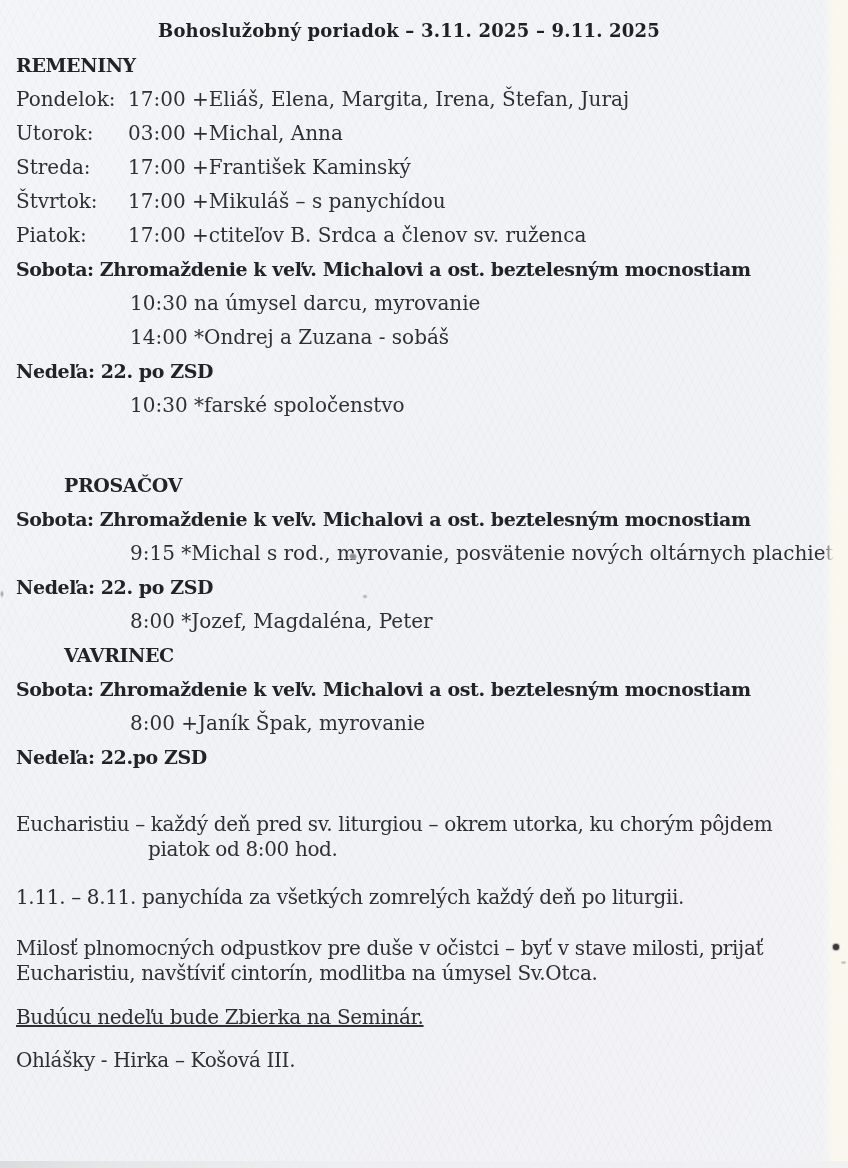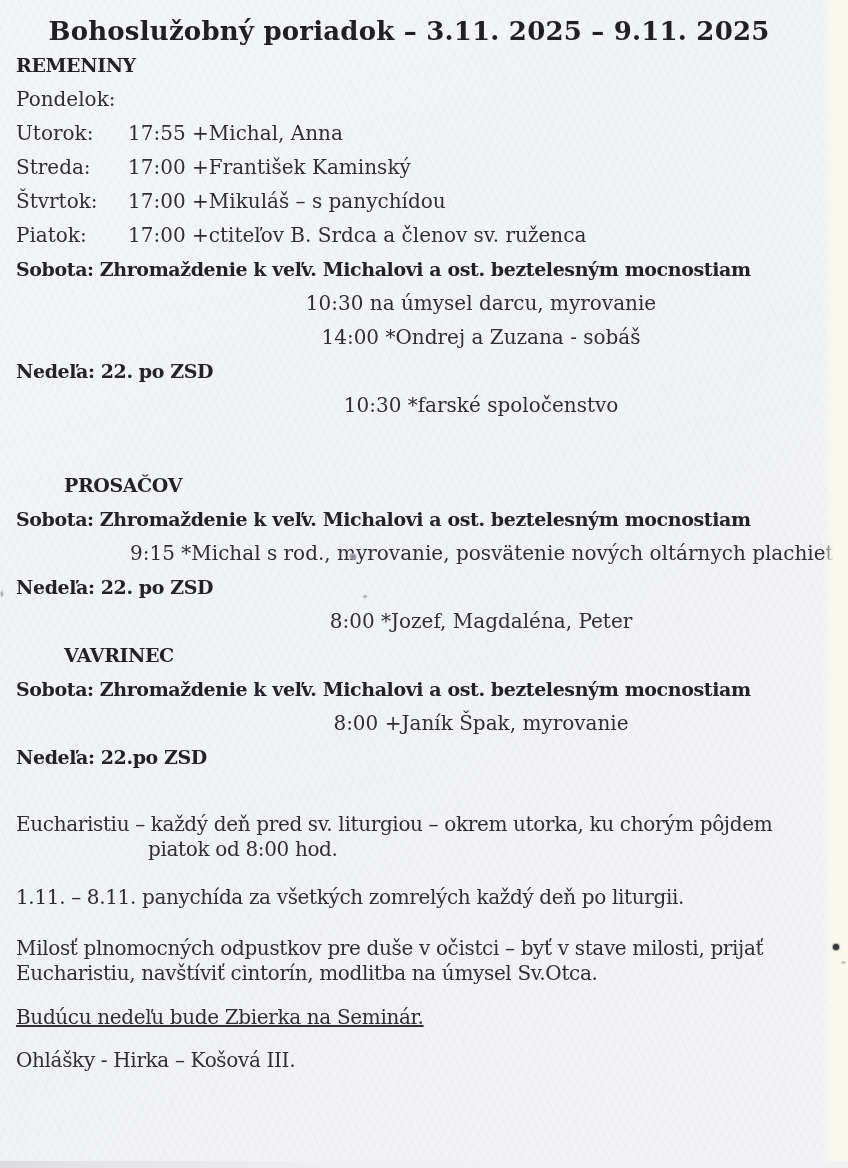--- a/index.html
+++ b/index.html
@@ -17,32 +17,32 @@
     content:"";
     position:absolute; inset:0;
     background:
       repeating-linear-gradient(63deg, rgba(120,130,160,0.035) 0 1px, transparent 1px 7px),
       repeating-linear-gradient(-63deg, rgba(120,130,160,0.03) 0 1px, transparent 1px 8px);
     pointer-events:none;
   }
   .content { position:absolute; left:16px; top:16px; width:816px; }
 
   .title {
-    font-size:26px; font-weight:700; line-height:30px;
+    font-size:18px; font-weight:700; line-height:30px;
     text-align:center; margin-right:30px; letter-spacing:0.2px;
     color:#201f25; white-space:nowrap;
   }
   .line { height:34px; line-height:34px; white-space:nowrap; font-size:20px; }
   .bold  { font-weight:700; font-size:19px; letter-spacing:-0.4px; color:#232228; }
   .parish-first { margin-top:2px; }
   .parish-indent { padding-left:48px; }
   .section-gap { margin-top:46px; }
   .day-row { display:flex; }
   .day-label { width:112px; flex-shrink:0; }
-  .entry { padding-left:114px;text-align:center; }
+  .entry { padding-left:114px; }
 
   .note { font-size:20px; line-height:25px; letter-spacing:-0.35px; white-space:nowrap; }
   .note-cont { padding-left:132px; }
   .note-1 { margin-top:38px; }
   .note-2 { margin-top:23px; }
   .note-3 { margin-top:26px; }
   .note-4 { margin-top:19px;text-decoration:underline; }
   .note-5 { margin-top:18px; }
 
   
@@ -68,24 +68,25 @@
 <div class="page">
   <div class="content">
 
     <div class="title">Bohoslužobný poriadok – 3.11. 2025 – 9.11. 2025</div>
 
     <div>
       <div class="line bold parish-first">REMENINY</div>
 
       <div class="line day-row">
         <span class="day-label">Pondelok:</span>
+        <span class="day-text">17:00 +Eliáš, Elena, Margita, Irena, Štefan, Juraj</span>
       </div>
       <div class="line day-row">
         <span class="day-label">Utorok:</span>
-        <span class="day-text">17:55 +Michal, Anna</span>
+        <span class="day-text">03:00 +Michal, Anna</span>
       </div>
       <div class="line day-row">
         <span class="day-label">Streda:</span>
         <span class="day-text">17:00 +František Kaminský</span>
       </div>
       <div class="line day-row">
         <span class="day-label">Štvrtok:</span>
         <span class="day-text">17:00 +Mikuláš – s panychídou</span>
       </div>
       <div class="line day-row">

